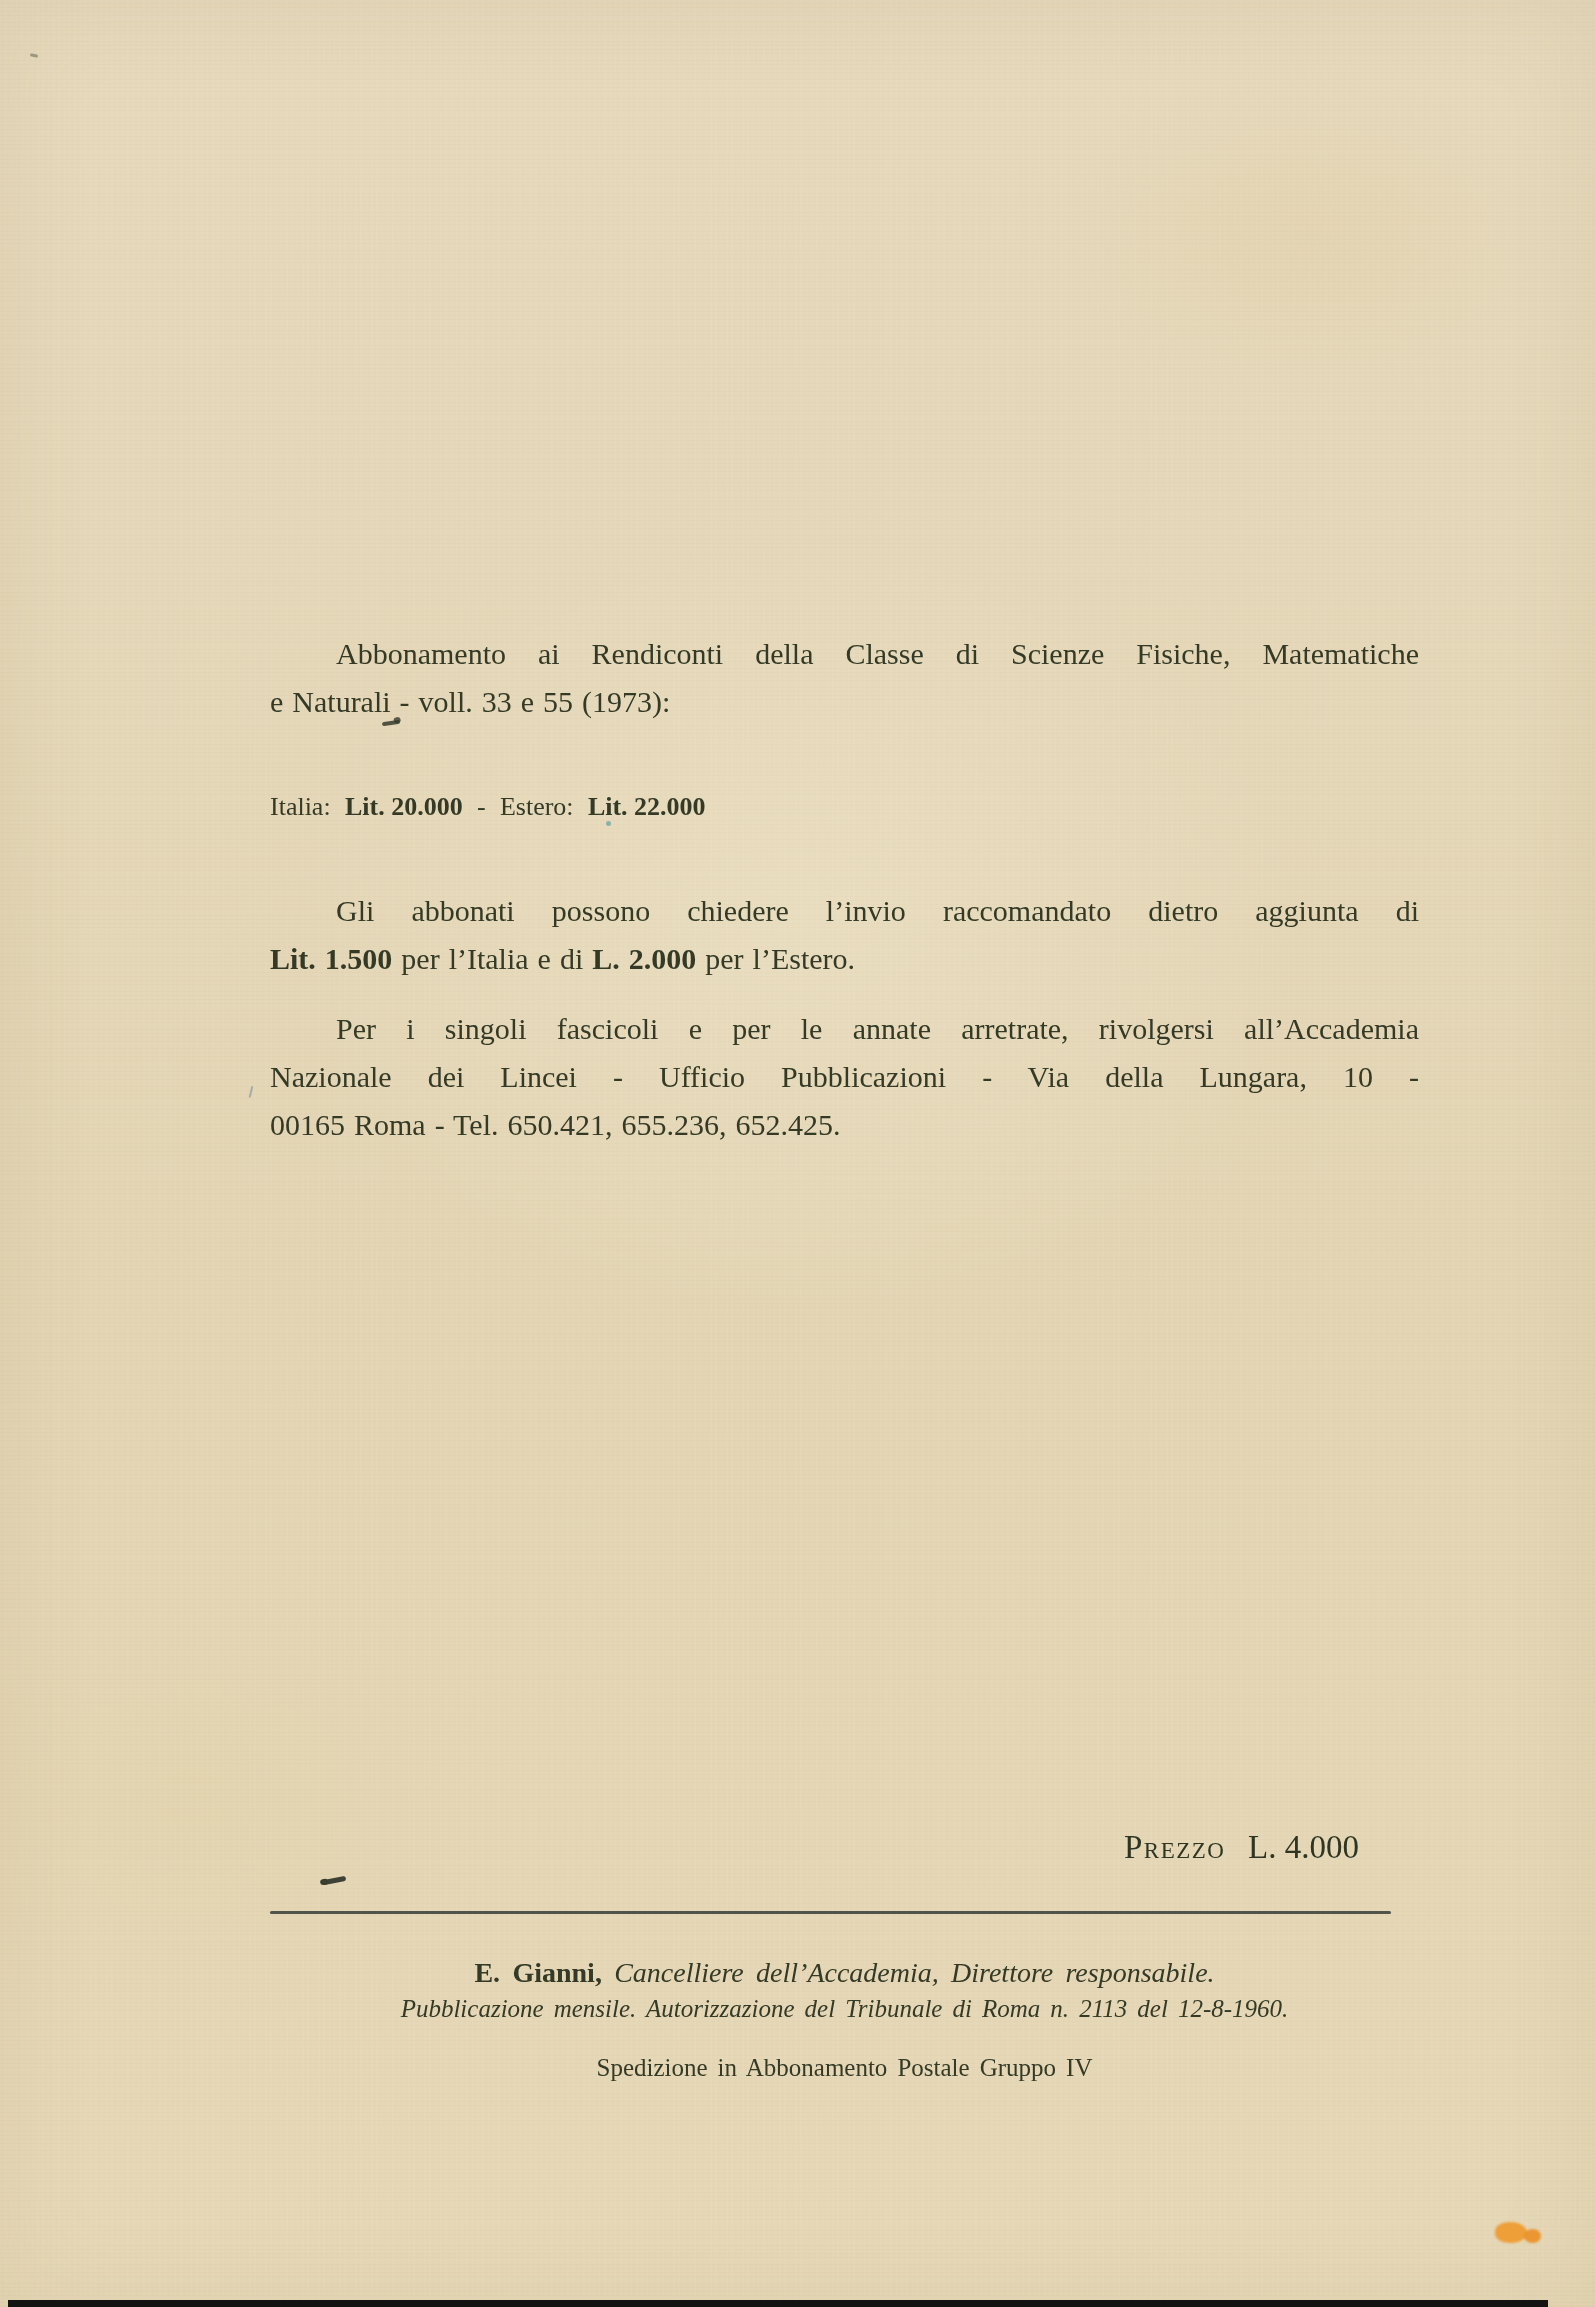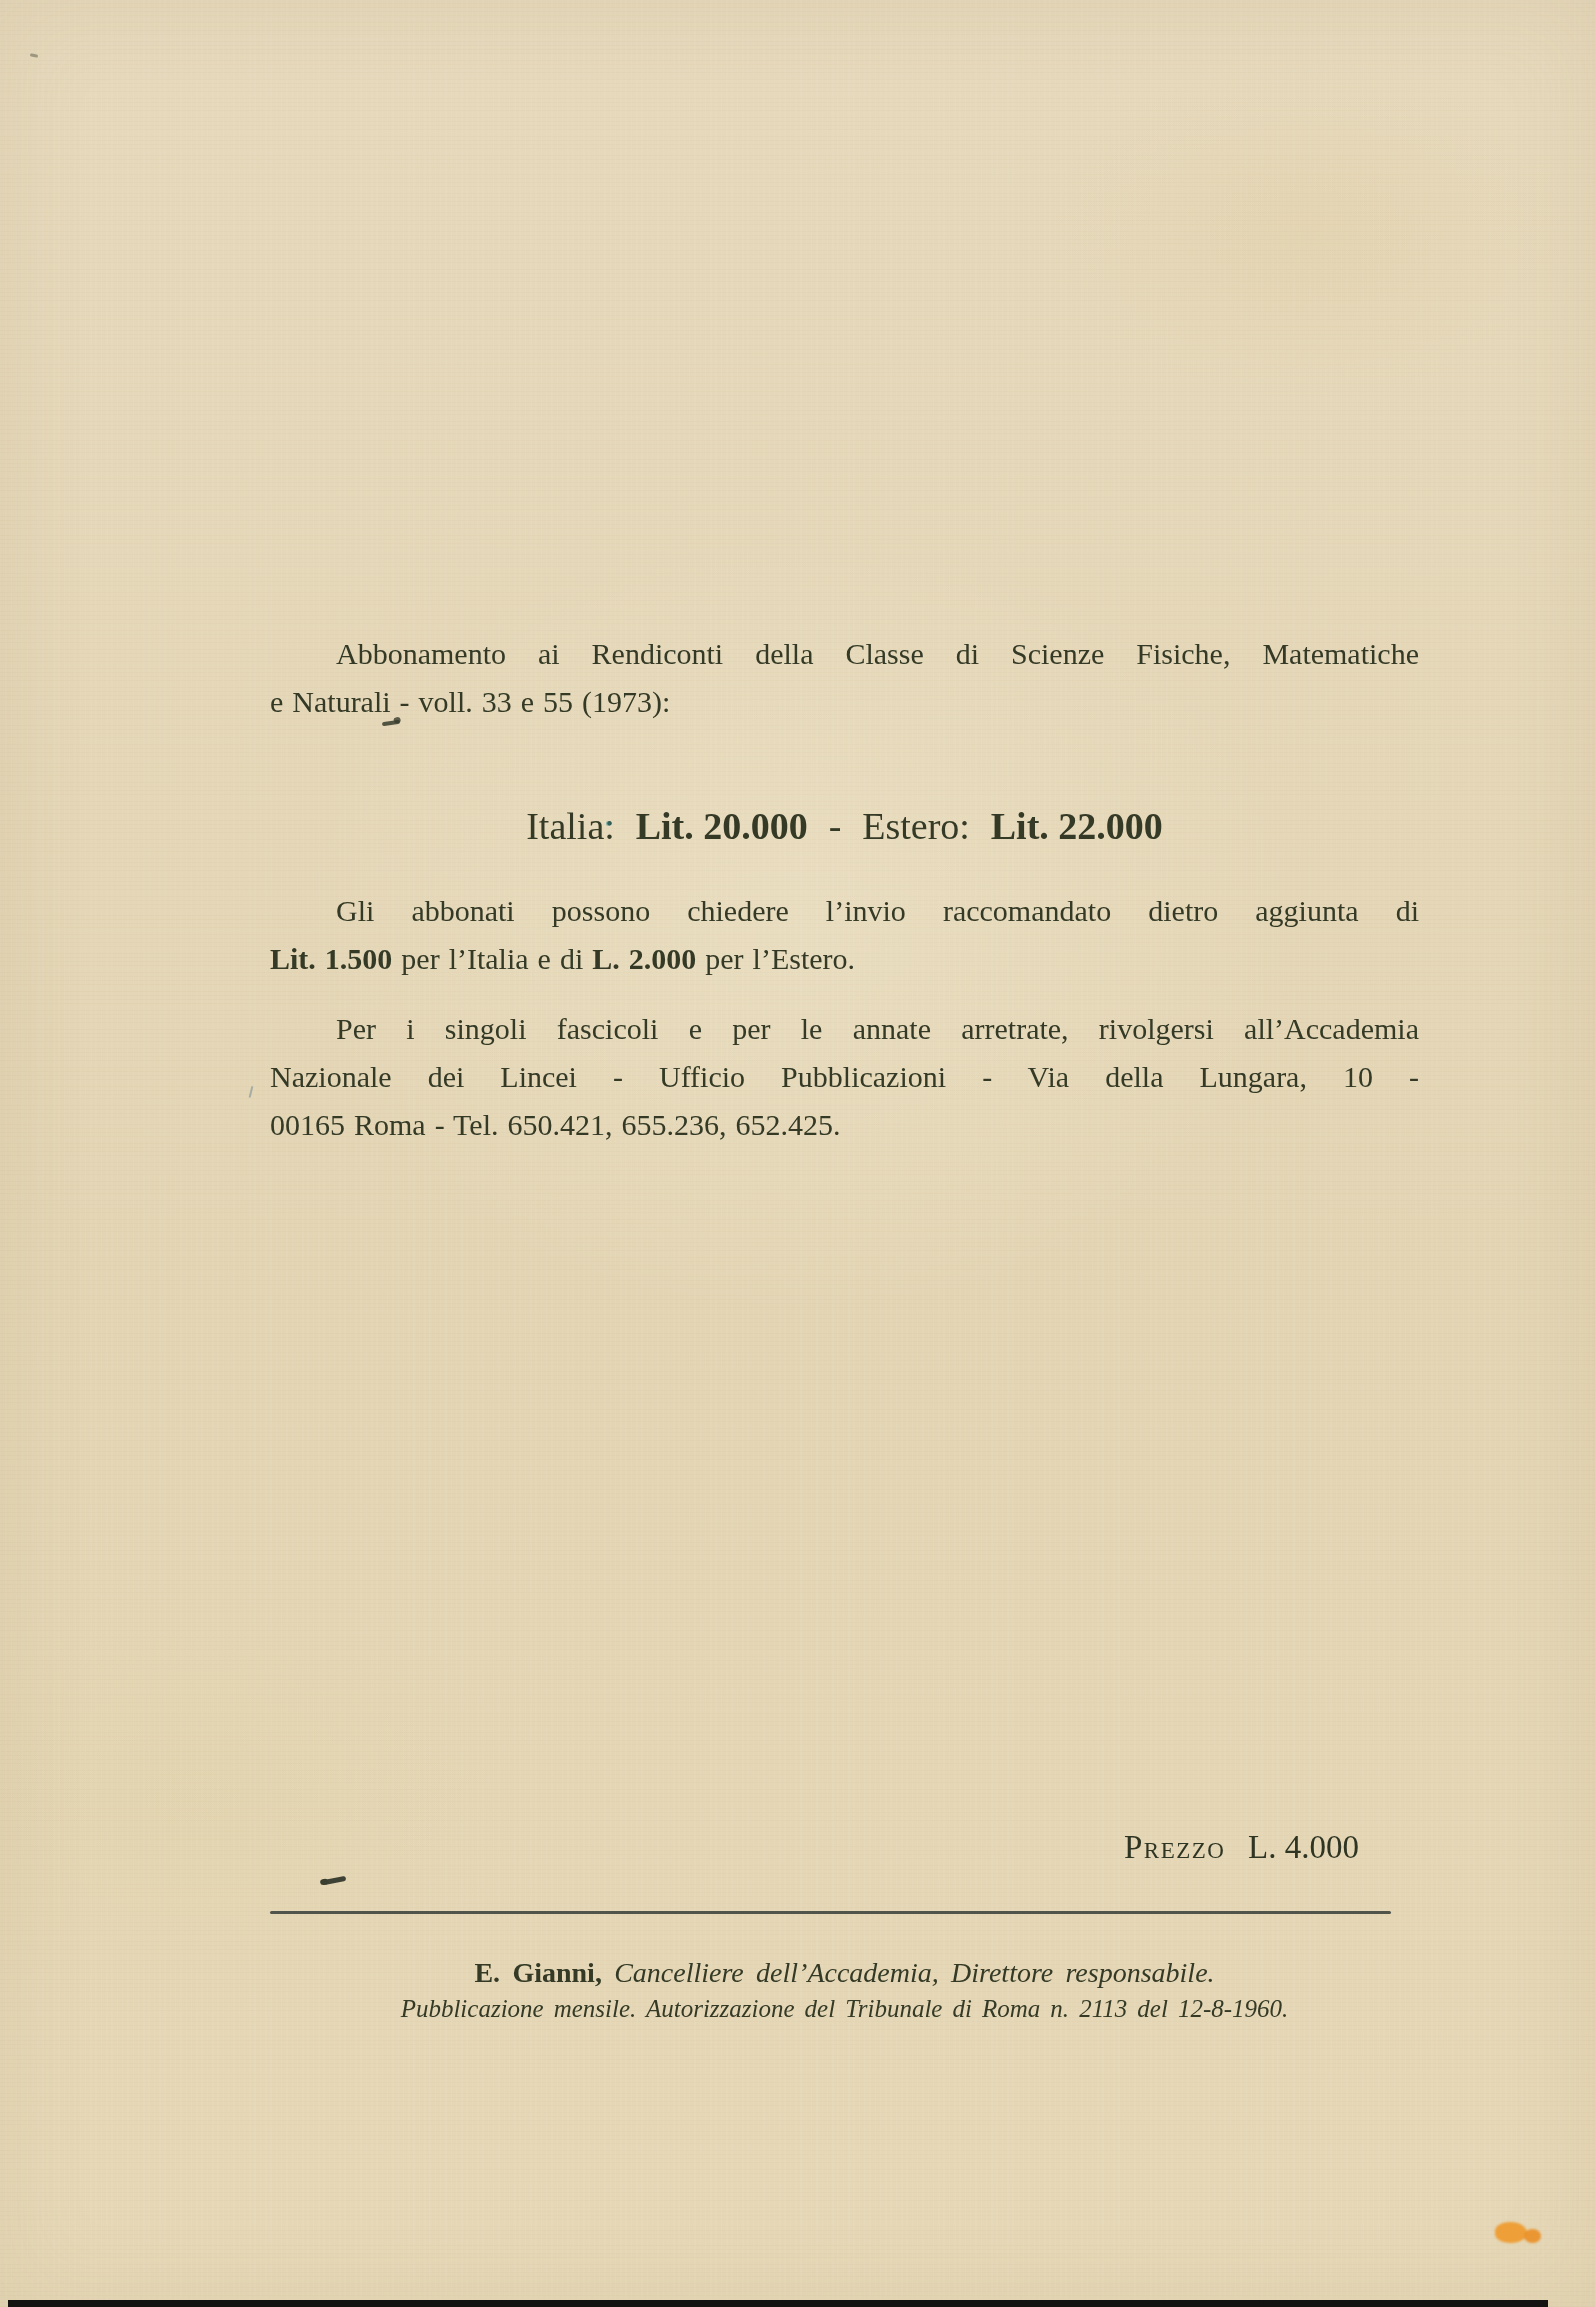--- a/index.html
+++ b/index.html
@@ -32,21 +32,21 @@
 
   .bodytext { font-size: 30px; line-height: 48px; word-spacing: 1.5px; }
   .line { display: block; }
   .jline { text-align: justify; text-align-last: justify; }
   .indent { text-indent: 66px; }
   .b { font-weight: 700; }
 
   .para1 { position: absolute; top: 630px;  left: 0; width: 100%; }
   .priceline {
     position: absolute; top: 766px; left: 0; width: 100%;
-    text-align: center; font-size: 38px;
+    text-align: left; font-size: 26px;
   }
   .priceline span { margin-right: .30em; }
   .priceline span:last-child { margin-right: 0; }
   .para2 { position: absolute; top: 887px; left: 0; width: 100%; }
   .para3 { position: absolute; top: 1005px; left: 0; width: 100%; }
 
   .prezzo {
     position: absolute; left: 1124px; top: 1796px;
     font-size: 33px; color: #2f3523; white-space: nowrap;
   }
@@ -145,20 +145,21 @@
 
   </div>
 
   <p class="prezzo"><span class="sc">Prezzo</span><span class="amount">L. 4.000</span></p>
 
   <div class="rule"></div>
 
   <div class="col">
     <p class="colo colo1"><span class="b">E. Gianni,</span><span class="it"> Cancelliere dell’Accademia, Direttore responsabile.</span></p>
     <p class="colo colo2">Pubblicazione mensile. Autorizzazione del Tribunale di Roma n. 2113 del 12-8-1960.</p>
+    <p class="colo colo3">Spedizione in Abbonamento Postale Gruppo IV</p>
   </div>
 
   <div class="pen-mark"></div>
   <div class="speck-a"></div>
   <div class="speck-b"></div>
   <div class="speck-c"></div>
   <div class="speck-d"></div>
 
   <div class="stain">
     <div class="blob1"></div>

